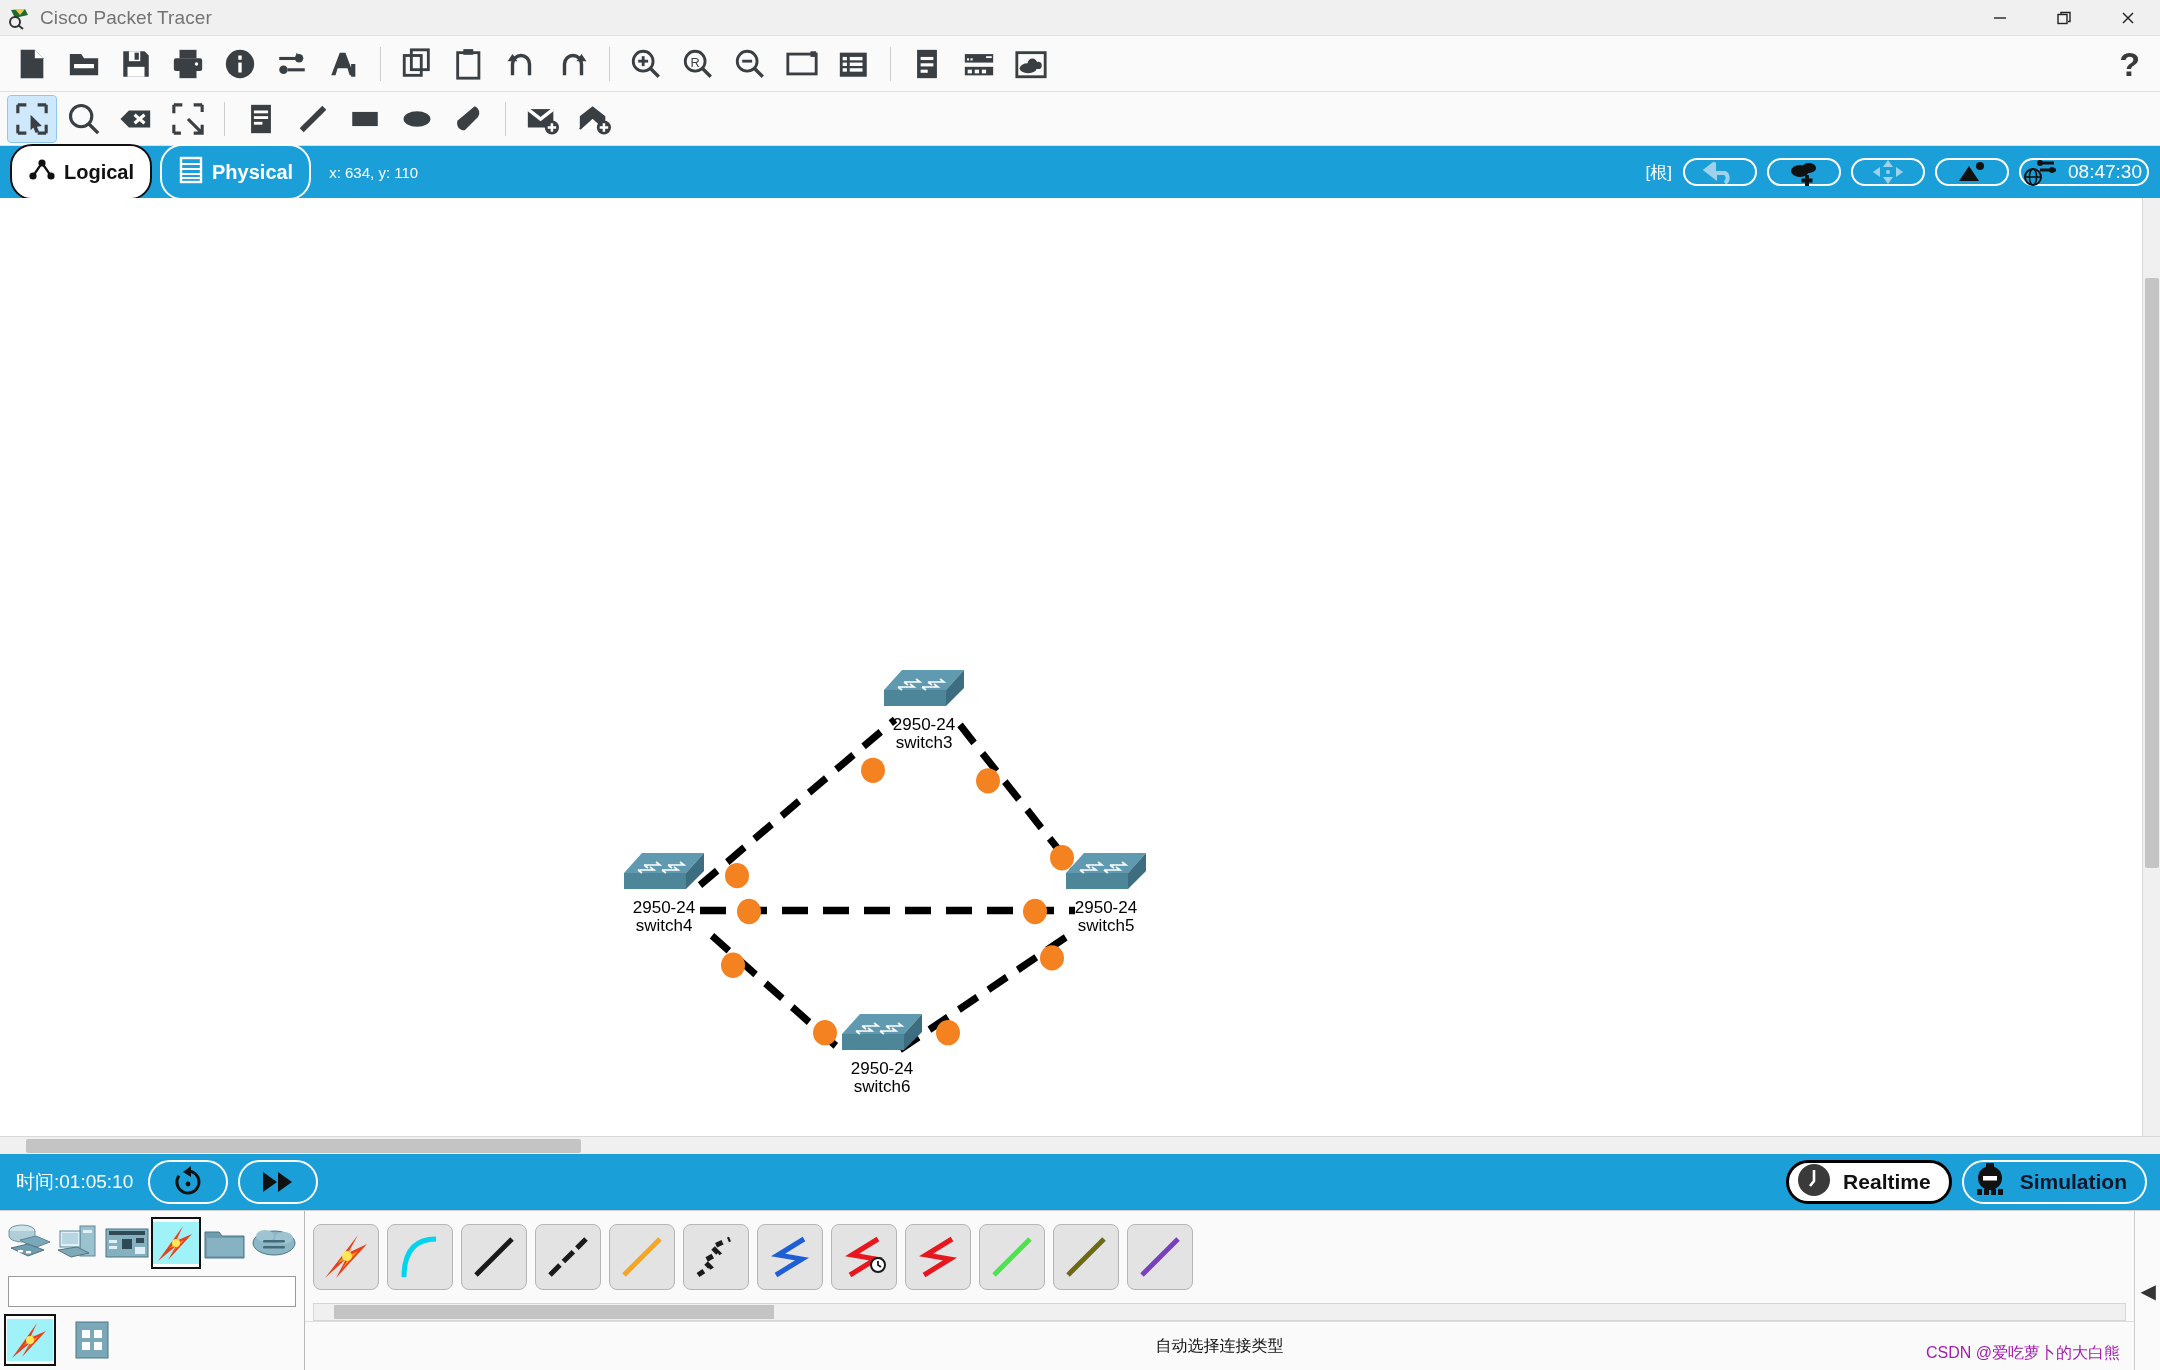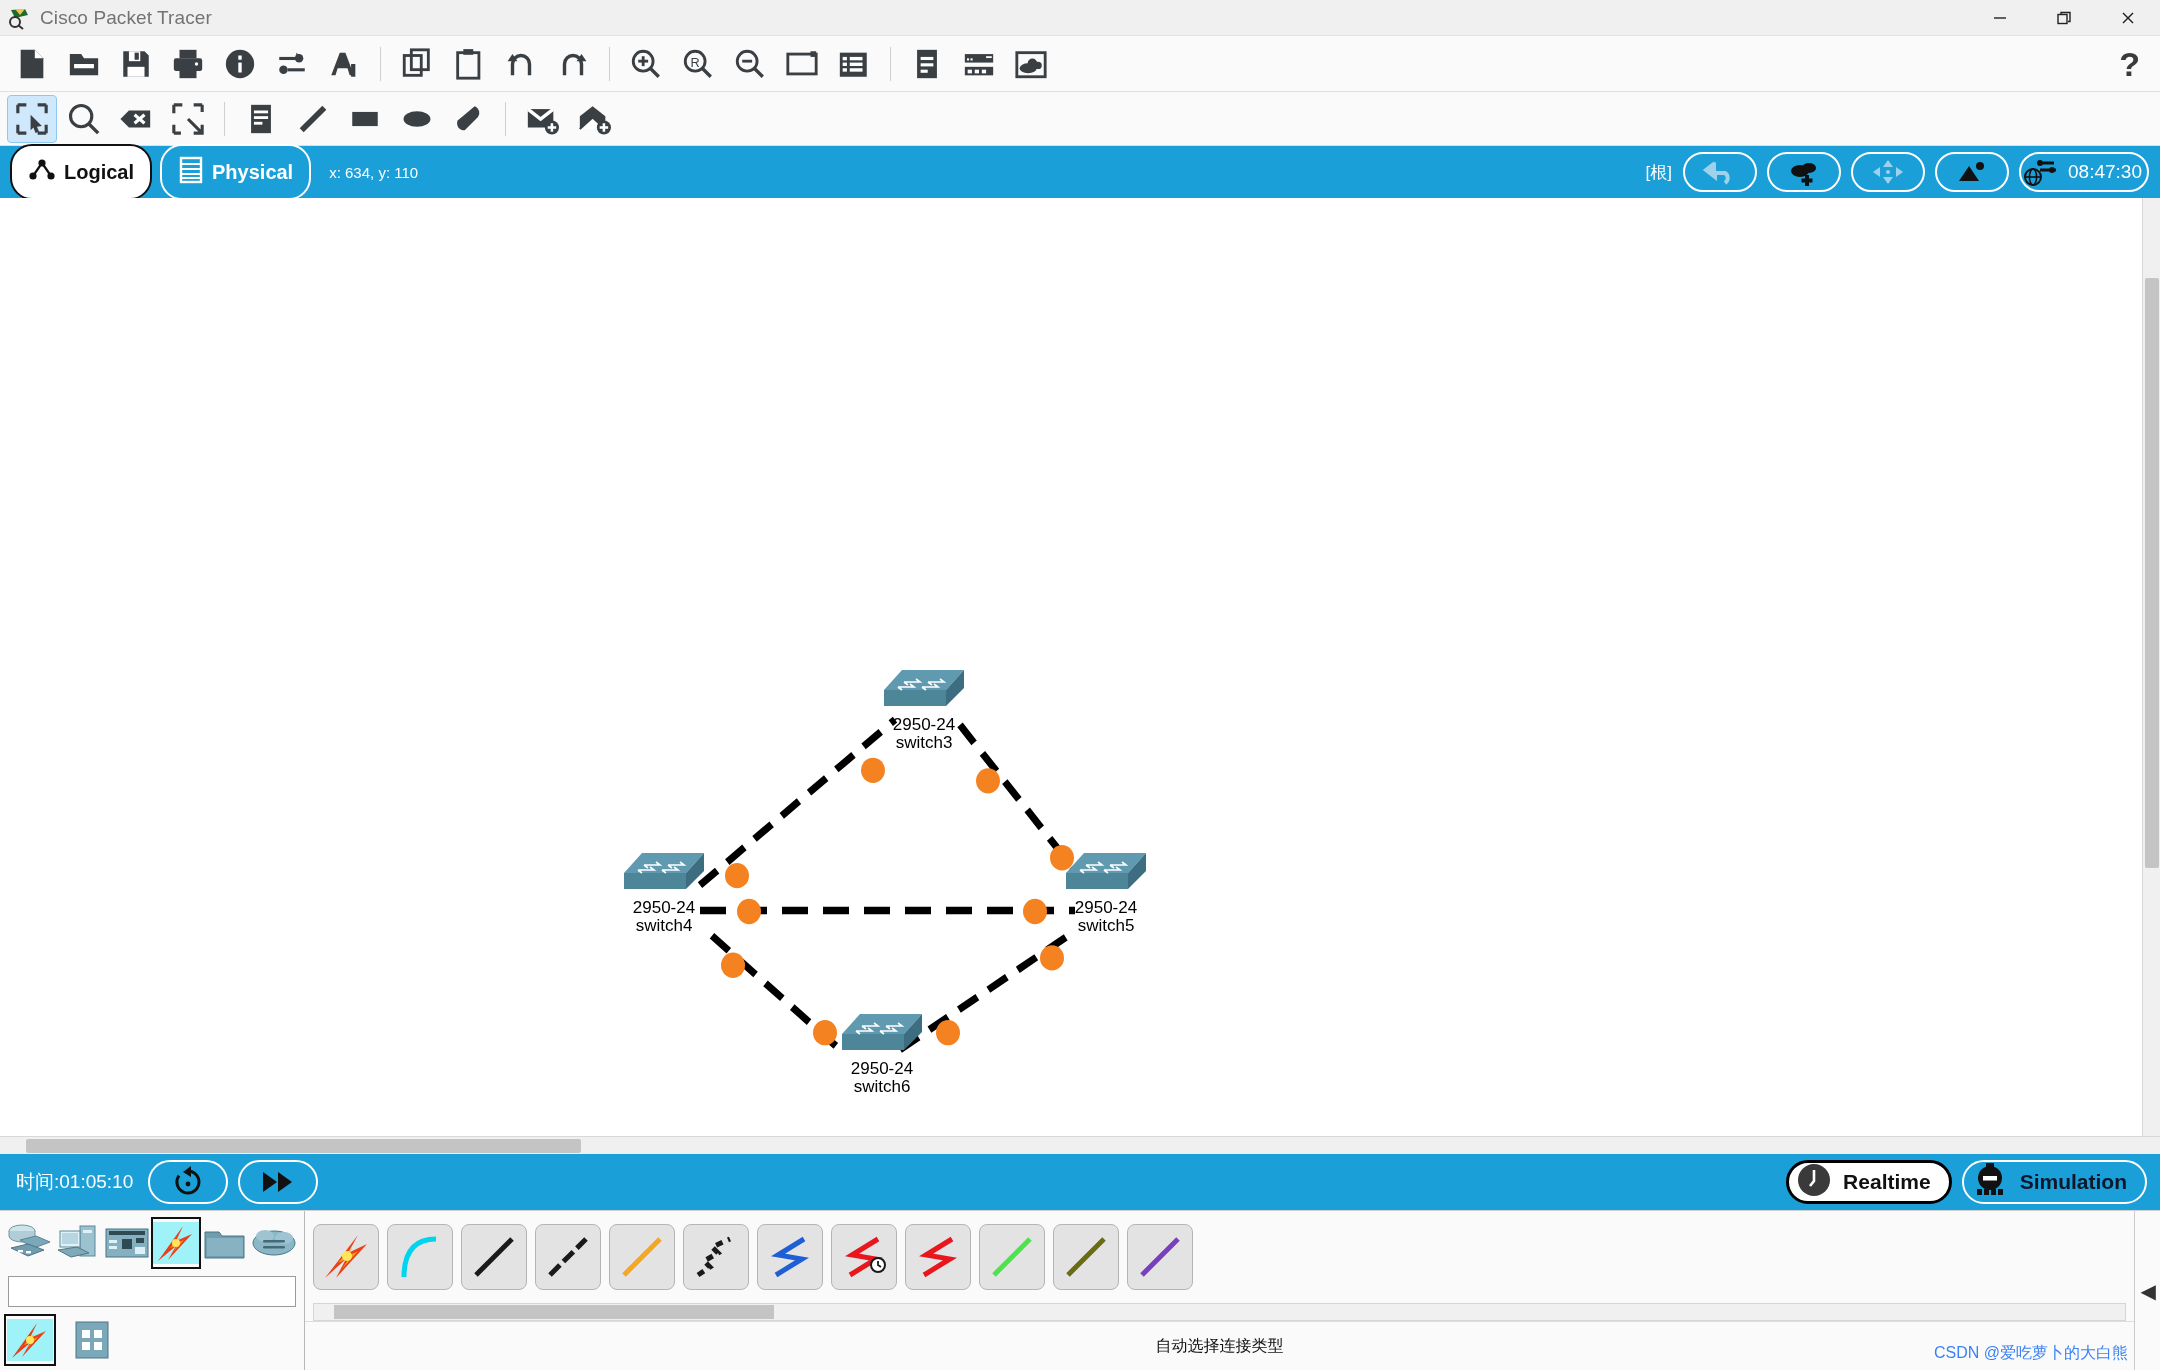--- a/index.html
+++ b/index.html
@@ -44,21 +44,21 @@
   
   .modebar { height: 52px; flex: 0 0 52px; background: #1a9fd9; display: flex;
              align-items: center; padding: 0 6px; }
   .pill { height: 56px; border-radius: 22px; display: flex; align-items: center;
           padding: 0 16px; border: 2px solid #ffffff; margin: 4px 4px; }
   .pill.active { background: #ffffff; border-color: #111; }
   .pill-label { font-size: 20px; font-weight: bold; color: #ffffff; margin-left: 8px; }
   .pill.active .pill-label { color: #111; }
   .coords { color: #ffffff; font-size: 15px; margin-left: 14px; }
   .root-tag { color:#fff; font-size:17px; margin-right:6px; }
-  .icon-pill { height: 40px; min-width: 74px; border-radius: 22px; border: 2px solid #fff;
+  .icon-pill { height: 28px; min-width: 74px; border-radius: 22px; border: 2px solid #fff;
                display: flex; align-items: center; justify-content: center; margin: 0 5px; }
   .clock-txt { color: #fff; font-size: 19px; margin-left: 8px; margin-right: 4px; }
 
   
   .workspace { flex: 1; display: flex; position: relative; background: #ffffff;
                min-height: 0; }
   .canvas { flex: 1; position: relative; overflow: hidden; background: #fff; }
   .vscroll { width: 18px; background: #f0f0f0; border-left: 1px solid #d8d8d8;
              position: relative; }
   .vthumb { position: absolute; left: 2px; width: 14px; background: #c4c4c4;
@@ -102,22 +102,22 @@
                gap: 8px; }
   .conn-btn { width: 66px; height: 66px; background: #e3e3e3; border: 1px solid #b5b5b5;
               border-radius: 8px; display: flex; align-items: center;
               justify-content: center; }
   .conn-scroll { height: 18px; background: #f0f0f0; margin: 0 8px; position: relative;
                  border: 1px solid #d6d6d6; }
   .conn-thumb { position: absolute; top: 1px; height: 14px; background: #c4c4c4; }
   .status-row { flex: 1; display: flex; align-items: center; justify-content: center;
                 position: relative; border-top: 1px solid #ddd; }
   .status-txt { font-size: 16px; color: #111; }
-  .watermark { position: absolute; right: 6px; bottom: 6px; font-size: 16px;
-               color: #3b82f6; }
+  .watermark { position: absolute; right: 14px; bottom: 6px; font-size: 16px;
+               color: #a21caf; }
   .arrow-right { position: absolute; right: 4px; top: 50%; transform: translateY(-50%);
                  font-size: 20px; color: #333; }
   .pal-rightedge { width: 26px; background: #fafafa; border-left: 1px solid #ccc;
                    position: relative; }
 </style>
 </head>
 <body>
 
 <div class="app">
 

